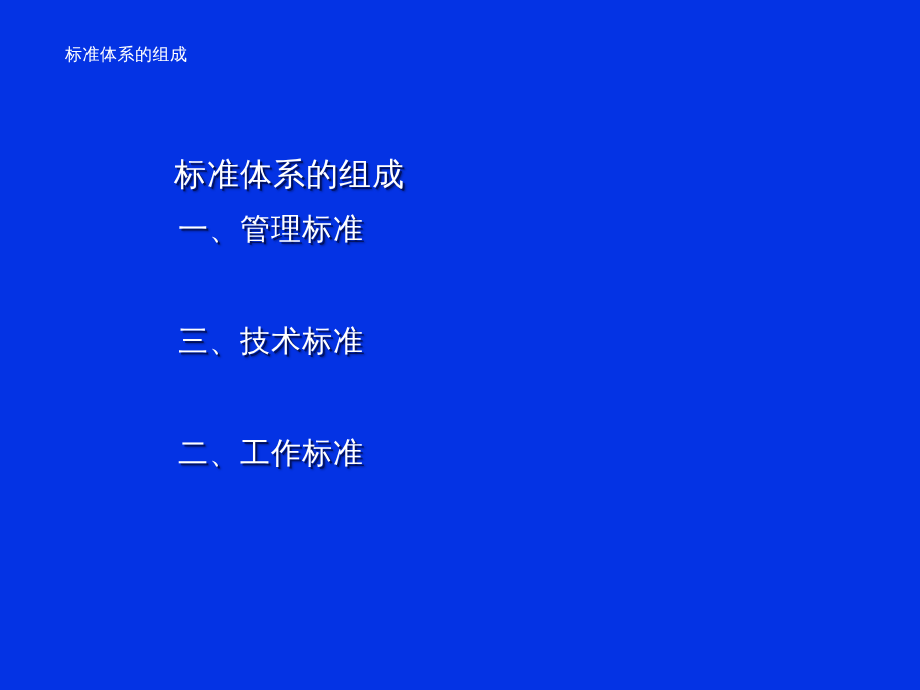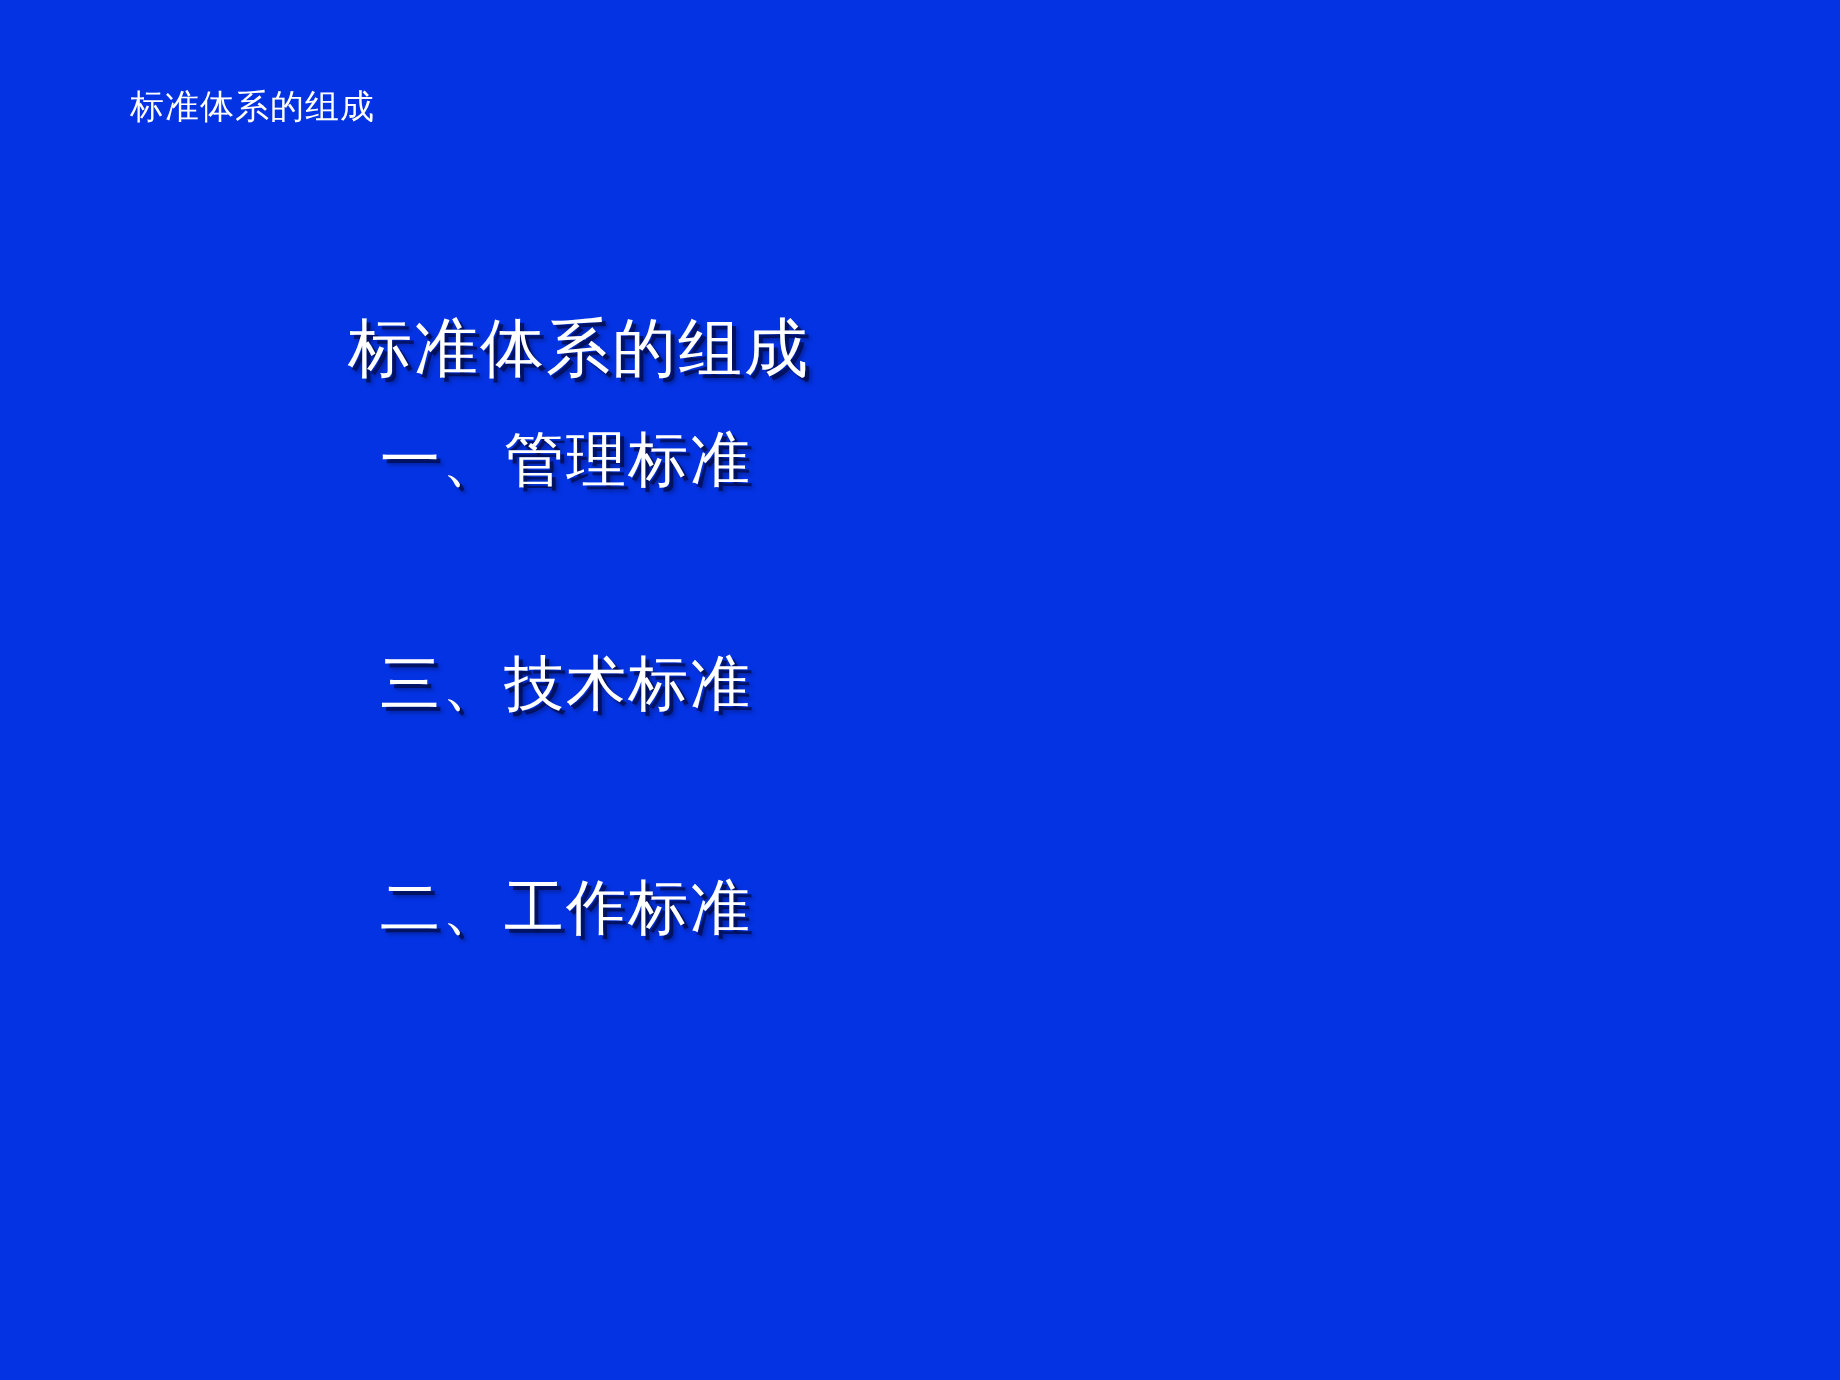--- a/index.html
+++ b/index.html
@@ -47,22 +47,21 @@
   .line-title {
     font-size: 32px;
     line-height: 44px;
     letter-spacing: 1px;
     margin: 0 0 12px 0;
   }
   .line-item {
     font-size: 30px;
     line-height: 42px;
     letter-spacing: 1px;
-    margin: 16px;
-    font-family: Liberation Mono, monospace;
+    margin: 4px;
   }
   .gap-lg {
     margin-top: 70px;
   }
 </style>
 </head>
 <body>
 
 <div id="slide">
 

